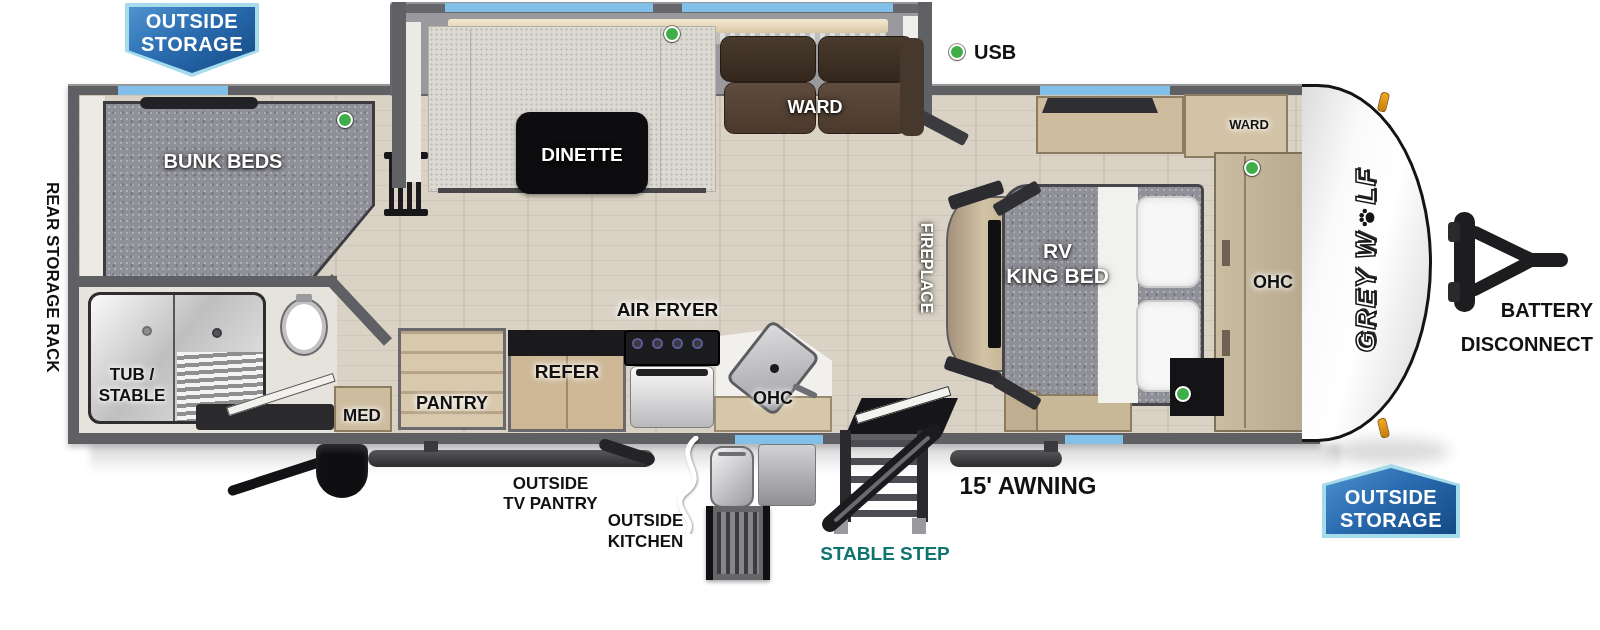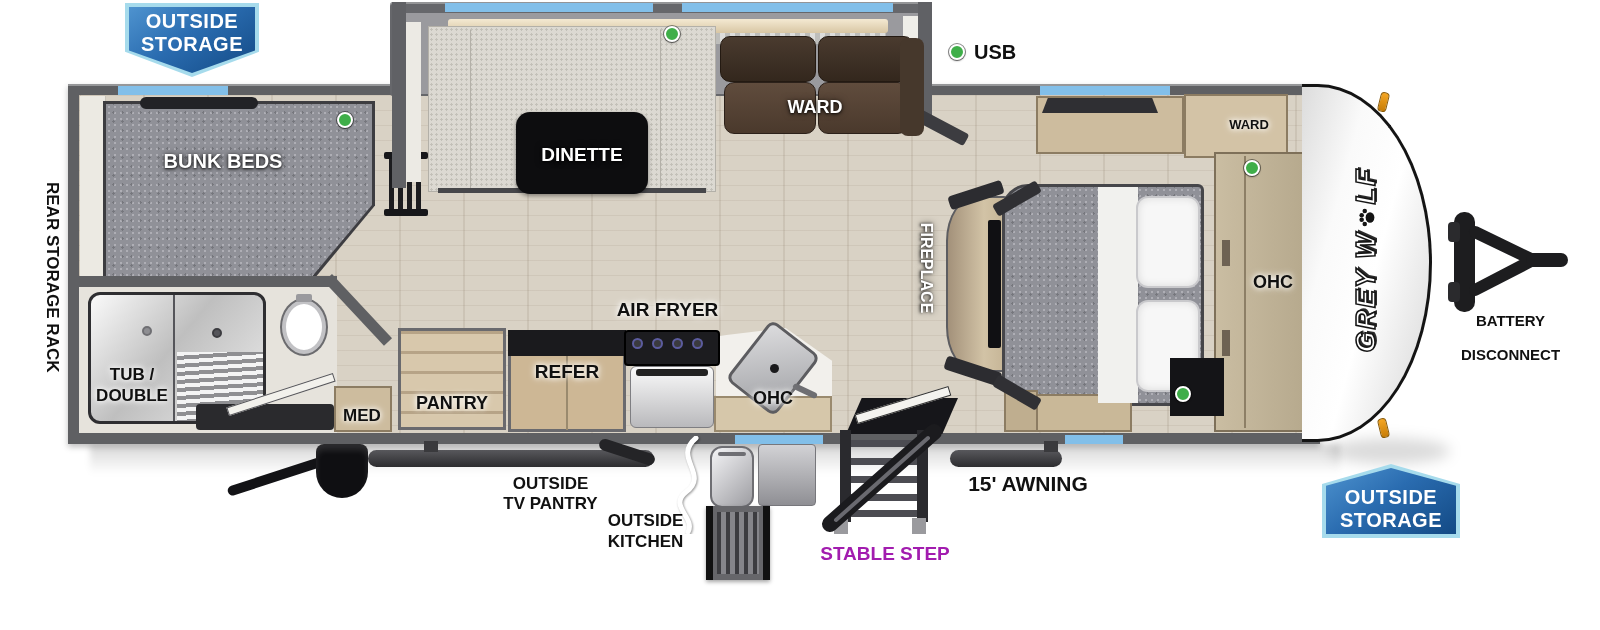--- a/index.html
+++ b/index.html
@@ -115,21 +115,21 @@
   <div style="left:79px;top:287px;width:258px;height:146px;background:#e6e3dc;z-index:2;"></div>
   <div style="left:79px;top:276px;width:258px;height:11px;background:#5f6063;z-index:4;"></div>
   <div style="left:332px;top:274px;width:88px;height:11px;background:#5f6063;transform:rotate(47deg);transform-origin:left top;z-index:4;"></div>
   <div style="left:88px;top:292px;width:178px;height:132px;border:3px solid #2e2e31;border-radius:12px;background:linear-gradient(130deg,#fafafa 0%,#bfbfbf 45%,#ececec 100%);z-index:3;"></div>
   <div style="left:173px;top:295px;width:2px;height:126px;background:#55555a;z-index:4;"></div>
   <div style="left:177px;top:352px;width:86px;height:69px;background:repeating-linear-gradient(176deg,#f4f4f4 0 4px,#8f8f92 4px 8px);border-radius:0 0 8px 0;z-index:4;"></div>
   <div style="left:142px;top:326px;width:10px;height:10px;border-radius:50%;background:#8e8e92;border:2px solid #6f6f73;z-index:4;"></div>
   <div style="left:212px;top:328px;width:10px;height:10px;border-radius:50%;background:#55555a;border:2px solid #3c3c40;z-index:4;"></div>
   <div class="labB" style="left:82px;top:364px;width:100px;font-size:17px;line-height:21px;z-index:10;">
     <span style="position:static;display:block;">TUB /</span>
-    <span style="position:static;display:block;">DOUBLE</span>
+    <span style="position:static;display:block;">STABLE</span>
   </div>
   <div style="left:282px;top:300px;width:44px;height:54px;background:#fff;border:4px solid #c2c2c5;border-radius:50%;box-shadow:0 0 0 2px #6b6b6e;z-index:4;"></div>
   <div style="left:296px;top:294px;width:16px;height:8px;background:#9a9a9e;border-radius:2px;z-index:4;"></div>
   <div style="left:196px;top:404px;width:138px;height:26px;background:#2a2a2d;border-radius:4px;z-index:4;"></div>
   <div style="left:225px;top:390px;width:112px;height:9px;background:#f2f1ec;border:1px solid #55555a;transform:rotate(-18deg);z-index:5;"></div>
 
   <div class="wood" style="left:334px;top:386px;width:58px;height:46px;z-index:3;"></div>
   <div class="labB" style="left:332px;top:406px;width:60px;font-size:17px;z-index:10;">MED</div>
 
   <div style="left:398px;top:328px;width:108px;height:102px;background:#d8c8ac;border:3px solid #6a6a6e;background-image:repeating-linear-gradient(180deg,rgba(120,95,65,.35) 0 3px,transparent 3px 20px);z-index:3;"></div>
@@ -164,20 +164,24 @@
   <div style="left:948px;top:188px;width:56px;height:14px;background:#2c2c30;border-radius:4px;transform:rotate(-18deg);z-index:4;"></div>
   <div style="left:944px;top:364px;width:58px;height:14px;background:#2c2c30;border-radius:4px;transform:rotate(18deg);z-index:4;"></div>
   <div class="labW" style="left:865px;top:258px;width:120px;height:20px;font-size:16px;transform:rotate(90deg);z-index:10;">FIREPLACE</div>
 
   <div class="speck" style="left:1002px;top:184px;width:202px;height:222px;border:3px solid #46464a;border-radius:26px 6px 6px 26px;z-index:3;"></div>
   <div style="left:992px;top:192px;width:50px;height:13px;background:#303034;border-radius:3px;transform:rotate(-30deg);z-index:4;"></div>
   <div style="left:992px;top:386px;width:50px;height:13px;background:#303034;border-radius:3px;transform:rotate(30deg);z-index:4;"></div>
   <div style="left:1098px;top:187px;width:40px;height:216px;background:#f1f1ee;z-index:4;"></div>
   <div style="left:1136px;top:196px;width:64px;height:92px;background:#f7f7f7;border:2px solid #c9c9cc;border-radius:12px;box-shadow:inset 0 0 8px rgba(0,0,0,.12);z-index:4;"></div>
   <div style="left:1136px;top:300px;width:64px;height:92px;background:#f7f7f7;border:2px solid #c9c9cc;border-radius:12px;box-shadow:inset 0 0 8px rgba(0,0,0,.12);z-index:4;"></div>
+  <div class="labW" style="left:1000px;top:238px;width:115px;font-size:21px;line-height:25px;z-index:10;">
+    <span style="position:static;display:block;">RV</span>
+    <span style="position:static;display:block;">KING BED</span>
+  </div>
 
   <div style="left:1042px;top:98px;width:116px;height:15px;background:#2f2f33;clip-path:polygon(5% 0,95% 0,100% 100%,0 100%);z-index:4;"></div>
   <div class="wood" style="left:1036px;top:96px;width:148px;height:58px;z-index:3;"></div>
   <div class="wood" style="left:1184px;top:94px;width:104px;height:64px;background:#d3c3a6;z-index:3;"></div>
   <div class="labB" style="left:1209px;top:117px;width:80px;font-size:13px;z-index:10;">WARD</div>
   <div style="left:1214px;top:152px;width:98px;height:280px;background:linear-gradient(90deg,#cabda2,#b5a88c);border:2px solid #7e7059;z-index:3;"></div>
   <div style="left:1244px;top:156px;width:2px;height:272px;background:#8d7f66;z-index:4;"></div>
   <div style="left:1222px;top:240px;width:8px;height:26px;background:#6e6253;z-index:4;"></div>
   <div style="left:1222px;top:330px;width:8px;height:26px;background:#6e6253;z-index:4;"></div>
   <div class="labB" style="left:1233px;top:272px;width:80px;font-size:18px;z-index:10;">OHC</div>
@@ -202,38 +206,38 @@
     <span style="position:static;">LF</span>
   </div>
 
   <svg style="left:1438px;top:198px;z-index:4;" width="132" height="132" viewBox="0 0 132 132">
     <rect x="16" y="14" width="21" height="100" rx="10" fill="#1d1d1f"></rect>
     <rect x="10" y="24" width="12" height="20" rx="4" fill="#2a2a2d"></rect>
     <rect x="10" y="84" width="12" height="20" rx="4" fill="#2a2a2d"></rect>
     <path d="M37 34 L95 62 L37 92" fill="none" stroke="#1d1d1f" stroke-width="12" stroke-linejoin="round" stroke-linecap="round"></path>
     <rect x="88" y="55" width="42" height="14" rx="7" fill="#1d1d1f"></rect>
   </svg>
-  <div style="left:1428px;top:310px;width:165px;font-size:15px;line-height:22px;font-weight:bold;color:#111;text-align:center;z-index:10;">
+  <div style="left:1428px;top:299px;width:165px;font-size:20px;line-height:22px;font-weight:bold;color:#111;text-align:right;z-index:10;">
     <span style="position:static;display:block;">BATTERY</span>
     <span style="position:static;display:block;margin-top:12px;">DISCONNECT</span>
   </div>
 
   <div style="left:228px;top:487px;width:136px;height:10px;background:#131316;border-radius:5px;transform:rotate(-18deg);transform-origin:left center;z-index:3;"></div>
   <div style="left:316px;top:444px;width:52px;height:54px;background:#0f0f12;border-radius:8px 8px 26px 26px;box-shadow:inset 0 6px 6px rgba(255,255,255,.12);z-index:3;"></div>
   <div style="left:493px;top:474px;width:115px;font-size:17px;line-height:20px;font-weight:bold;color:#111;text-align:center;z-index:10;">
     <span style="position:static;display:block;">OUTSIDE</span>
     <span style="position:static;display:block;">TV PANTRY</span>
   </div>
 
   <div style="left:368px;top:450px;width:286px;height:17px;border-radius:9px;background:linear-gradient(180deg,#58585c,#2c2c2f);z-index:2;"></div>
   <div style="left:424px;top:441px;width:14px;height:11px;background:#3a3a3d;z-index:2;"></div>
   <div style="left:598px;top:446px;width:58px;height:12px;background:#242427;border-radius:6px;transform:rotate(18deg);z-index:2;"></div>
   <div style="left:950px;top:450px;width:112px;height:17px;border-radius:9px;background:linear-gradient(180deg,#58585c,#2c2c2f);z-index:2;"></div>
   <div style="left:1044px;top:441px;width:14px;height:11px;background:#3a3a3d;z-index:2;"></div>
-  <div style="left:958px;top:472px;width:140px;font-size:21px;font-weight:bold;color:#111;text-align:center;z-index:10;">15' AWNING</div>
+  <div style="left:958px;top:472px;width:140px;font-size:24px;font-weight:bold;color:#111;text-align:center;z-index:10;">15' AWNING</div>
 
   <svg style="left:664px;top:436px;z-index:3;" width="52" height="98" viewBox="0 0 52 98">
     <path d="M32 2 C8 22 46 38 22 56 C4 70 32 82 24 96" fill="none" stroke="#ffffff" stroke-width="5" stroke-linecap="round" style="filter:drop-shadow(1px 1px 1px rgba(0,0,0,.4));"></path>
   </svg>
   <div style="left:710px;top:446px;width:44px;height:62px;border-radius:12px;background:linear-gradient(135deg,#f4f4f6,#9d9da2);border:2px solid #6e6e73;z-index:3;"></div>
   <div style="left:718px;top:452px;width:28px;height:4px;background:#6e6e73;border-radius:2px;z-index:4;"></div>
   <div style="left:758px;top:444px;width:58px;height:62px;background:linear-gradient(180deg,#d2d2d5,#8f8f94);border:1px solid #77777c;border-radius:4px;z-index:2;"></div>
   <div style="left:706px;top:506px;width:64px;height:74px;background:#66666a;border-left:7px solid #111;border-right:7px solid #111;box-shadow:0 2px 4px rgba(0,0,0,.35);z-index:3;">
     <div style="left:4px;top:6px;right:4px;bottom:6px;background:repeating-linear-gradient(90deg,#3c3c40 0 4px,#85858a 4px 9px);"></div>
   </div>
@@ -248,21 +252,21 @@
     <rect x="39" y="16" width="66" height="7" fill="#4c4c52"></rect>
     <rect x="39" y="34" width="66" height="7" fill="#4c4c52"></rect>
     <rect x="39" y="52" width="66" height="7" fill="#4c4c52"></rect>
     <rect x="39" y="70" width="66" height="7" fill="#4c4c52"></rect>
     <rect x="39" y="86" width="66" height="7" fill="#4c4c52"></rect>
     <rect x="22" y="94" width="14" height="16" fill="#9a9a9e"></rect>
     <rect x="100" y="94" width="14" height="16" fill="#9a9a9e"></rect>
     <line x1="18" y1="100" x2="122" y2="8" stroke="#1b1b1e" stroke-width="16" stroke-linecap="round"></line>
     <line x1="24" y1="96" x2="116" y2="14" stroke="#6a6a70" stroke-width="4" stroke-linecap="round"></line>
   </svg>
-  <div style="left:815px;top:543px;width:140px;font-size:19px;font-weight:bold;color:#a21caf;text-align:center;z-index:10;">STABLE STEP</div>
+  <div style="left:815px;top:543px;width:140px;font-size:19px;font-weight:bold;color:#0f766e;text-align:center;z-index:10;">STABLE STEP</div>
 
   <div class="labB" style="left:-28px;top:252px;width:160px;height:20px;font-size:17px;transform:rotate(90deg);z-index:10;">REAR STORAGE RACK</div>
 
   <div class="badge down" style="left:125px;top:3px;width:134px;height:74px;">
     <div class="bo"></div>
     <div class="bi"></div>
     <div class="tx" style="top:7px;">
       <span style="position:static;display:block;">OUTSIDE</span>
       <span style="position:static;display:block;">STORAGE</span>
     </div>

